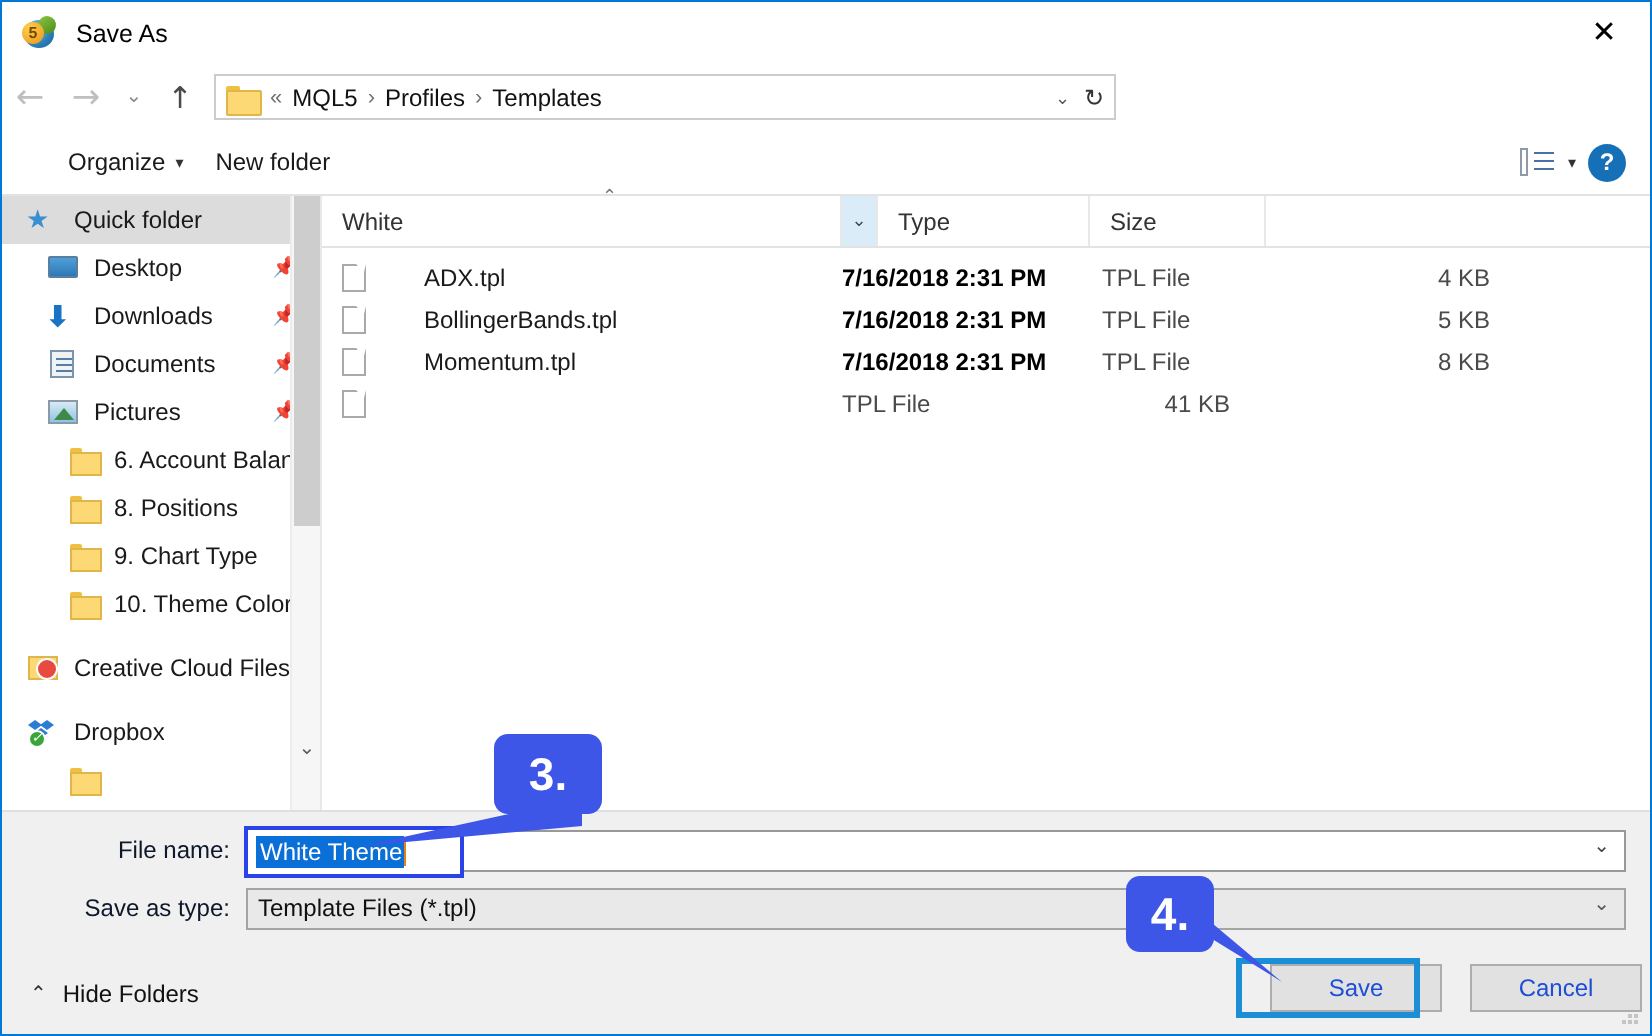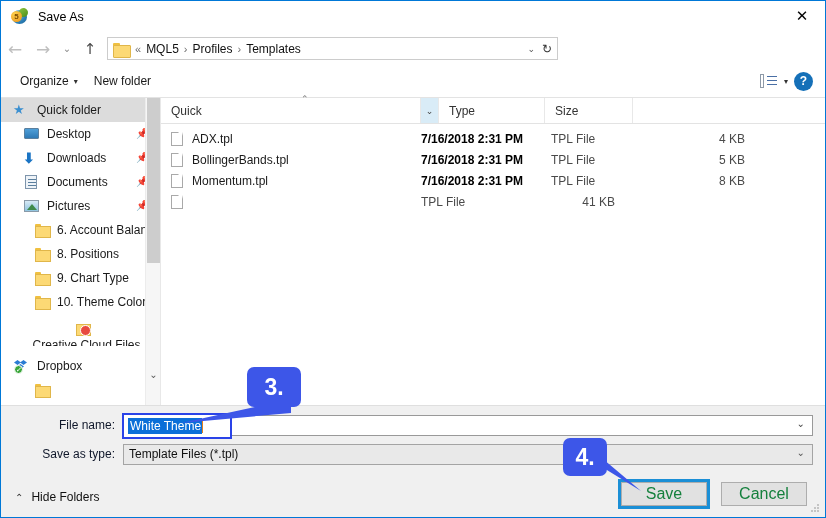--- a/index.html
+++ b/index.html
@@ -126,21 +126,21 @@
   .toolbar {
     position: absolute; left: 0; top: 64px; width: 824px; height: 33px;
     background: #ffffff;
     display: flex; align-items: center;
     border-bottom: 1px solid #e3e3e3;
   }
   .tb-item {
     font-size: 12px; color: #1a1a1a; padding: 4px 8px;
     display: flex; align-items: center; gap: 5px;
   }
-  .tb-item.first { margin-left: 11px; }
+  .tb-item.first { margin-left: 25px; }
   .caret-down { font-size: 8px; color: #333; font-family: "DejaVu Sans", sans-serif; }
   .tb-right {
     margin-left: auto; display: flex; align-items: center; gap: 6px; margin-right: 12px;
   }
   .view-icon {
     width: 18px; height: 15px; position: relative;
   }
   .view-icon .col {
     position: absolute; left: 0; width: 4px; height: 14px;
     border: 1px solid #8e9aa8;
@@ -269,21 +269,21 @@
   .ch.size { width: 88px; }
   .ch.blank { width: 70px; border-right: none; }
   .sort-caret {
     position: absolute; left: 130px; top: -4px;
     color: #7a7a7a; font-size: 9px; font-family: "DejaVu Sans", sans-serif;
   }
   .row {
     display: flex; height: 21px; align-items: center;
     font-size: 12px; color: #1a1a1a;
   }
-  .row .c-name { width: 260px; display: flex; align-items: center; padding-left: 10px; }
+  .row .c-name { width: 260px; display: flex; align-items: center; padding-left: 10px; gap: 20px; }
   .row .c-date { width: 130px; color: #000000; font-weight: bold; }
   .row .c-type { width: 106px; color: #4a4a4a; }
   .row .c-size { width: 88px; color: #4a4a4a; text-align: right; }
   .file-ico {
     width: 12px; height: 14px; margin-right: 9px; flex: none;
     background: #fff; border: 1px solid #a9a9a9; position: relative;
   }
   .file-ico::after {
     content: ""; position: absolute; right: -1px; top: -1px;
     width: 0; height: 0; border-left: 4px solid transparent;
@@ -336,22 +336,22 @@
   .hide-folders {
     position: absolute; left: 14px; top: 84px;
     display: flex; align-items: center; gap: 8px;
     font-size: 12px; color: #111;
   }
   .hf-caret { color: #333; font-size: 10px; font-family: "DejaVu Sans", sans-serif; }
 
   .btn {
     position: absolute; height: 24px; width: 86px;
     background: #e1e1e1; border: 1px solid #adadad;
-    font-size: 16px; color: #15803d;
-    display: flex; align-items: center; justify-content: center;
+    font-size: 12px; color: #1d4ed8;
+    display: flex; align-items: center; justify-content: center; margin-left: 14px;
   }
   .btn.save { left: 620px; top: 481px; }
   .btn.cancel { left: 720px; top: 481px; }
   .save-hl {
     position: absolute; left: 617px; top: 478px;
     width: 92px; height: 30px; border: 3px solid #1b8fd6;
   }
 
   
   .callout {
@@ -492,21 +492,21 @@
         <span class="sb-label">9. Chart Type</span>
       </div>
 
       <div class="sb-item l2">
         <span class="sb-ico">
             <span class="ico-folder"></span>
           </span>
         <span class="sb-label">10. Theme Colors</span>
       </div>
 
-      <div class="sb-item" style="margin-top:8px;flex-direction:column;">
+      <div class="sb-item" style="margin-top:8px;">
         <span class="sb-ico">
             <span class="ico-cc"></span>
           </span>
         <span class="sb-label">Creative Cloud Files</span>
       </div>
 
       <div class="sb-item" style="margin-top:8px;">
         <span class="sb-ico">
           <span class="ico-dbx">
               <i class="d d1"></i>
@@ -526,21 +526,21 @@
 
       <div class="sb-scroll">
         <div class="sb-thumb"></div>
         <div class="sb-arrow-dn">⌄</div>
       </div>
     </div>
 
     <div class="filepane">
       <div class="col-head">
         <div class="ch name">
-          <span>Quick</span>
+          <span>White</span>
           <span class="sort-caret">⌃</span>
         </div>
         <div class="ch date-drop">⌄</div>
         <div class="ch type">
           <span>Type</span>
         </div>
         <div class="ch size">
           <span>Size</span>
         </div>
         <div class="ch blank"></div>

